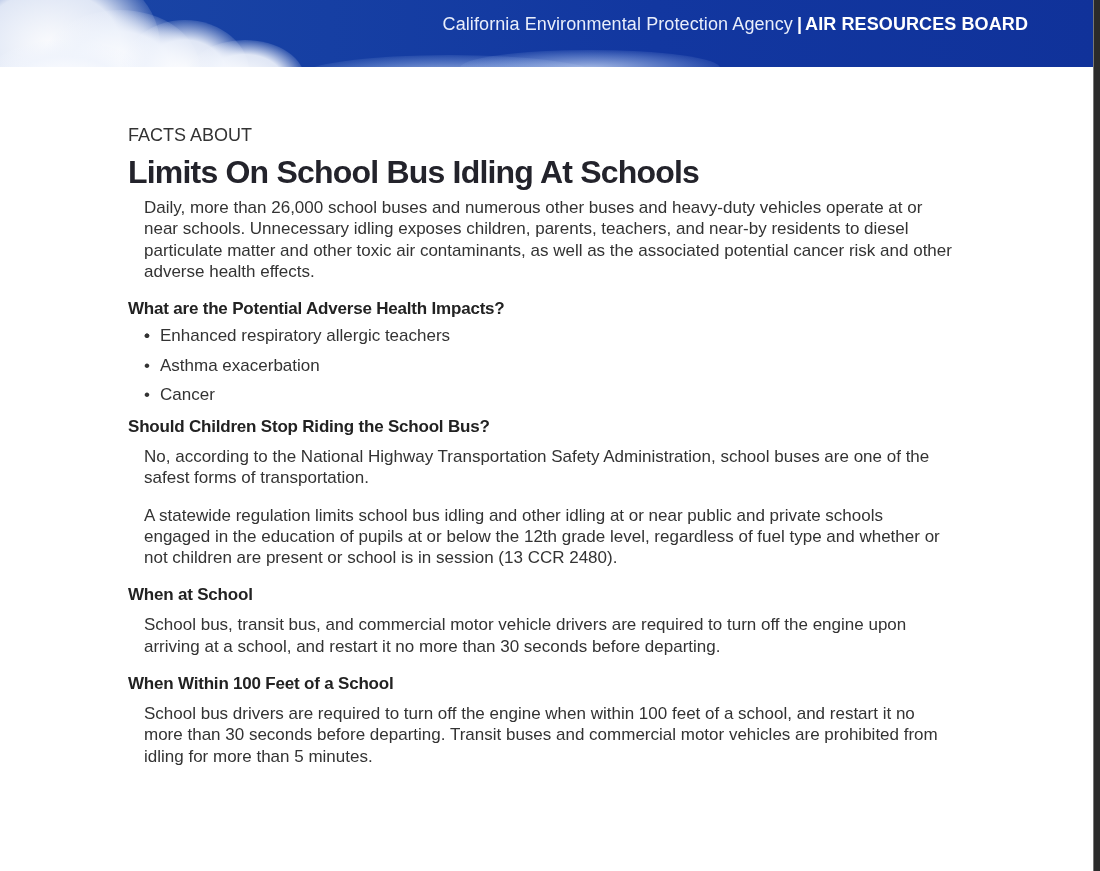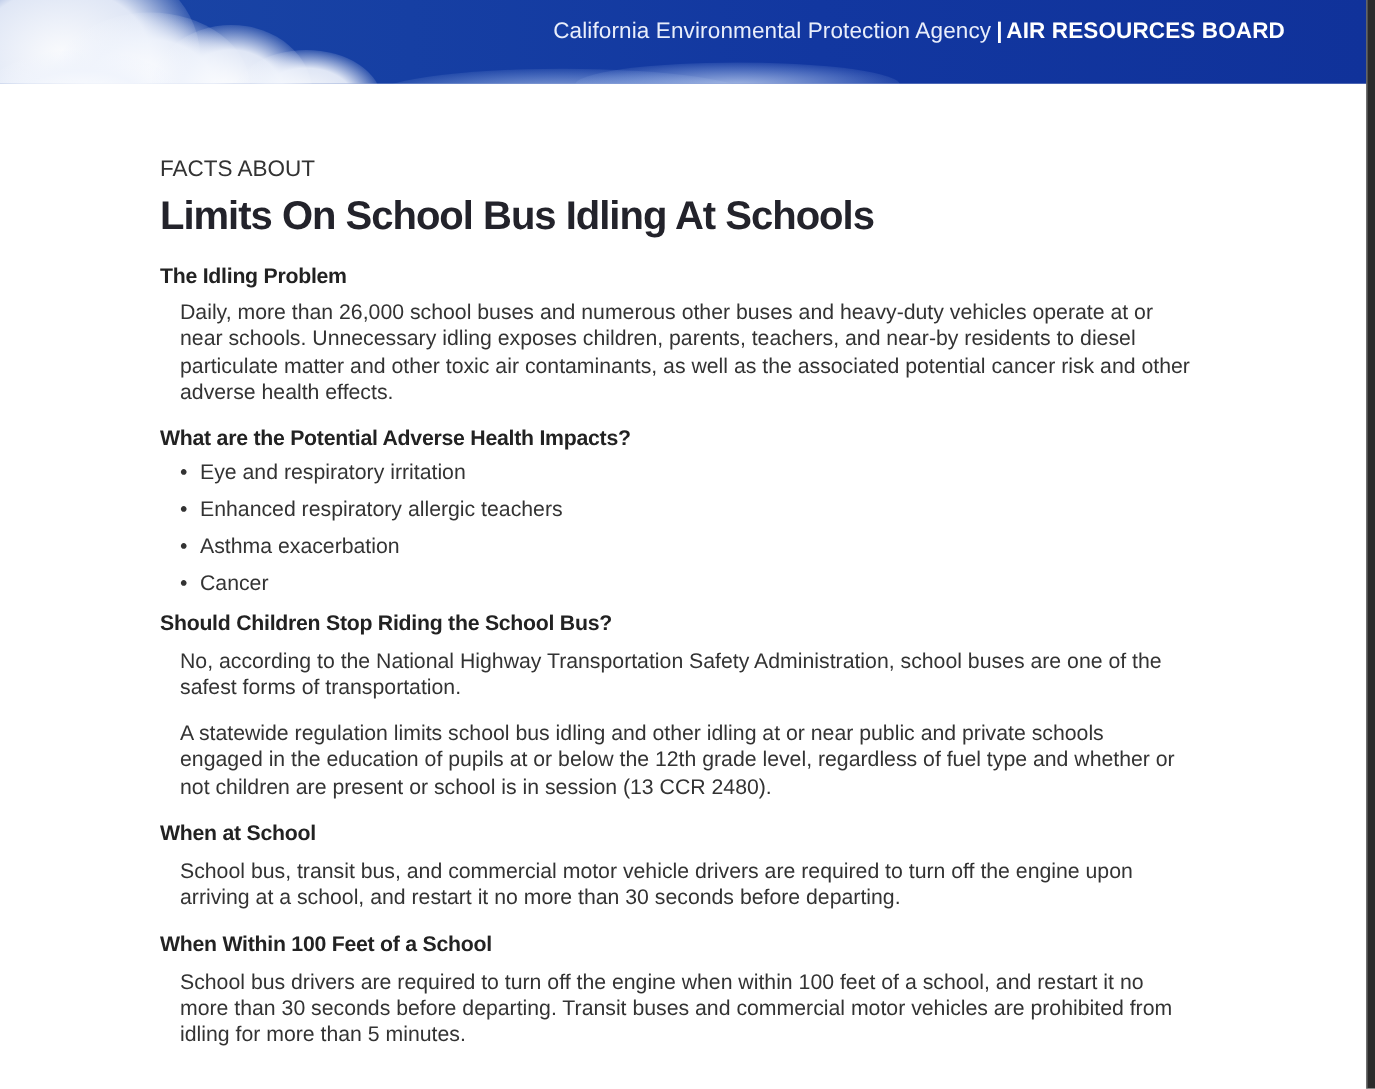--- a/index.html
+++ b/index.html
@@ -142,26 +142,25 @@
 
       <div class="banner-text">
         <span class="agency">California Environmental Protection Agency</span><span class="sep">|</span><span class="board">AIR RESOURCES BOARD</span>
       </div>
     </div>
 
     <div class="content">
       <p class="kicker">FACTS ABOUT</p>
       <h1 class="title">Limits On School Bus Idling At Schools</h1>
 
-      <h2 class="section-heading" style="margin-top:20px;">The Idling Problem</h2>
       <p class="para" style="margin-top:7px;">Daily, more than 26,000 school buses and numerous other buses and heavy-duty vehicles operate at or near schools. Unnecessary idling exposes children, parents, teachers, and near-by residents to diesel particulate matter and other toxic air contaminants, as well as the associated potential cancer risk and other adverse health effects.</p>
 
       <h2 class="section-heading" style="margin-top:14px;">What are the Potential Adverse Health Impacts?</h2>
       <ul class="bullets" style="margin-top:1px;">
-        <li><span class="dot">•</span><span>Eye and respiratory irritation</span></li>
+        <li><span class="dot">•</span></li>
         <li><span class="dot">•</span><span>Enhanced respiratory allergic teachers</span></li>
         <li><span class="dot">•</span><span>Asthma exacerbation</span></li>
         <li><span class="dot">•</span><span>Cancer</span></li>
       </ul>
 
       <h2 class="section-heading" style="margin-top:6px;">Should Children Stop Riding the School Bus?</h2>
       <p class="para" style="margin-top:8px;">No, according to the National Highway Transportation Safety Administration, school buses are one of the safest forms of transportation.</p>
 
       <p class="para" style="margin-top:8px;">A statewide regulation limits school bus idling and other idling at or near public and private schools engaged in the education of pupils at or below the 12th grade level, regardless of fuel type and whether or not children are present or school is in session (13 CCR 2480).</p>
 

